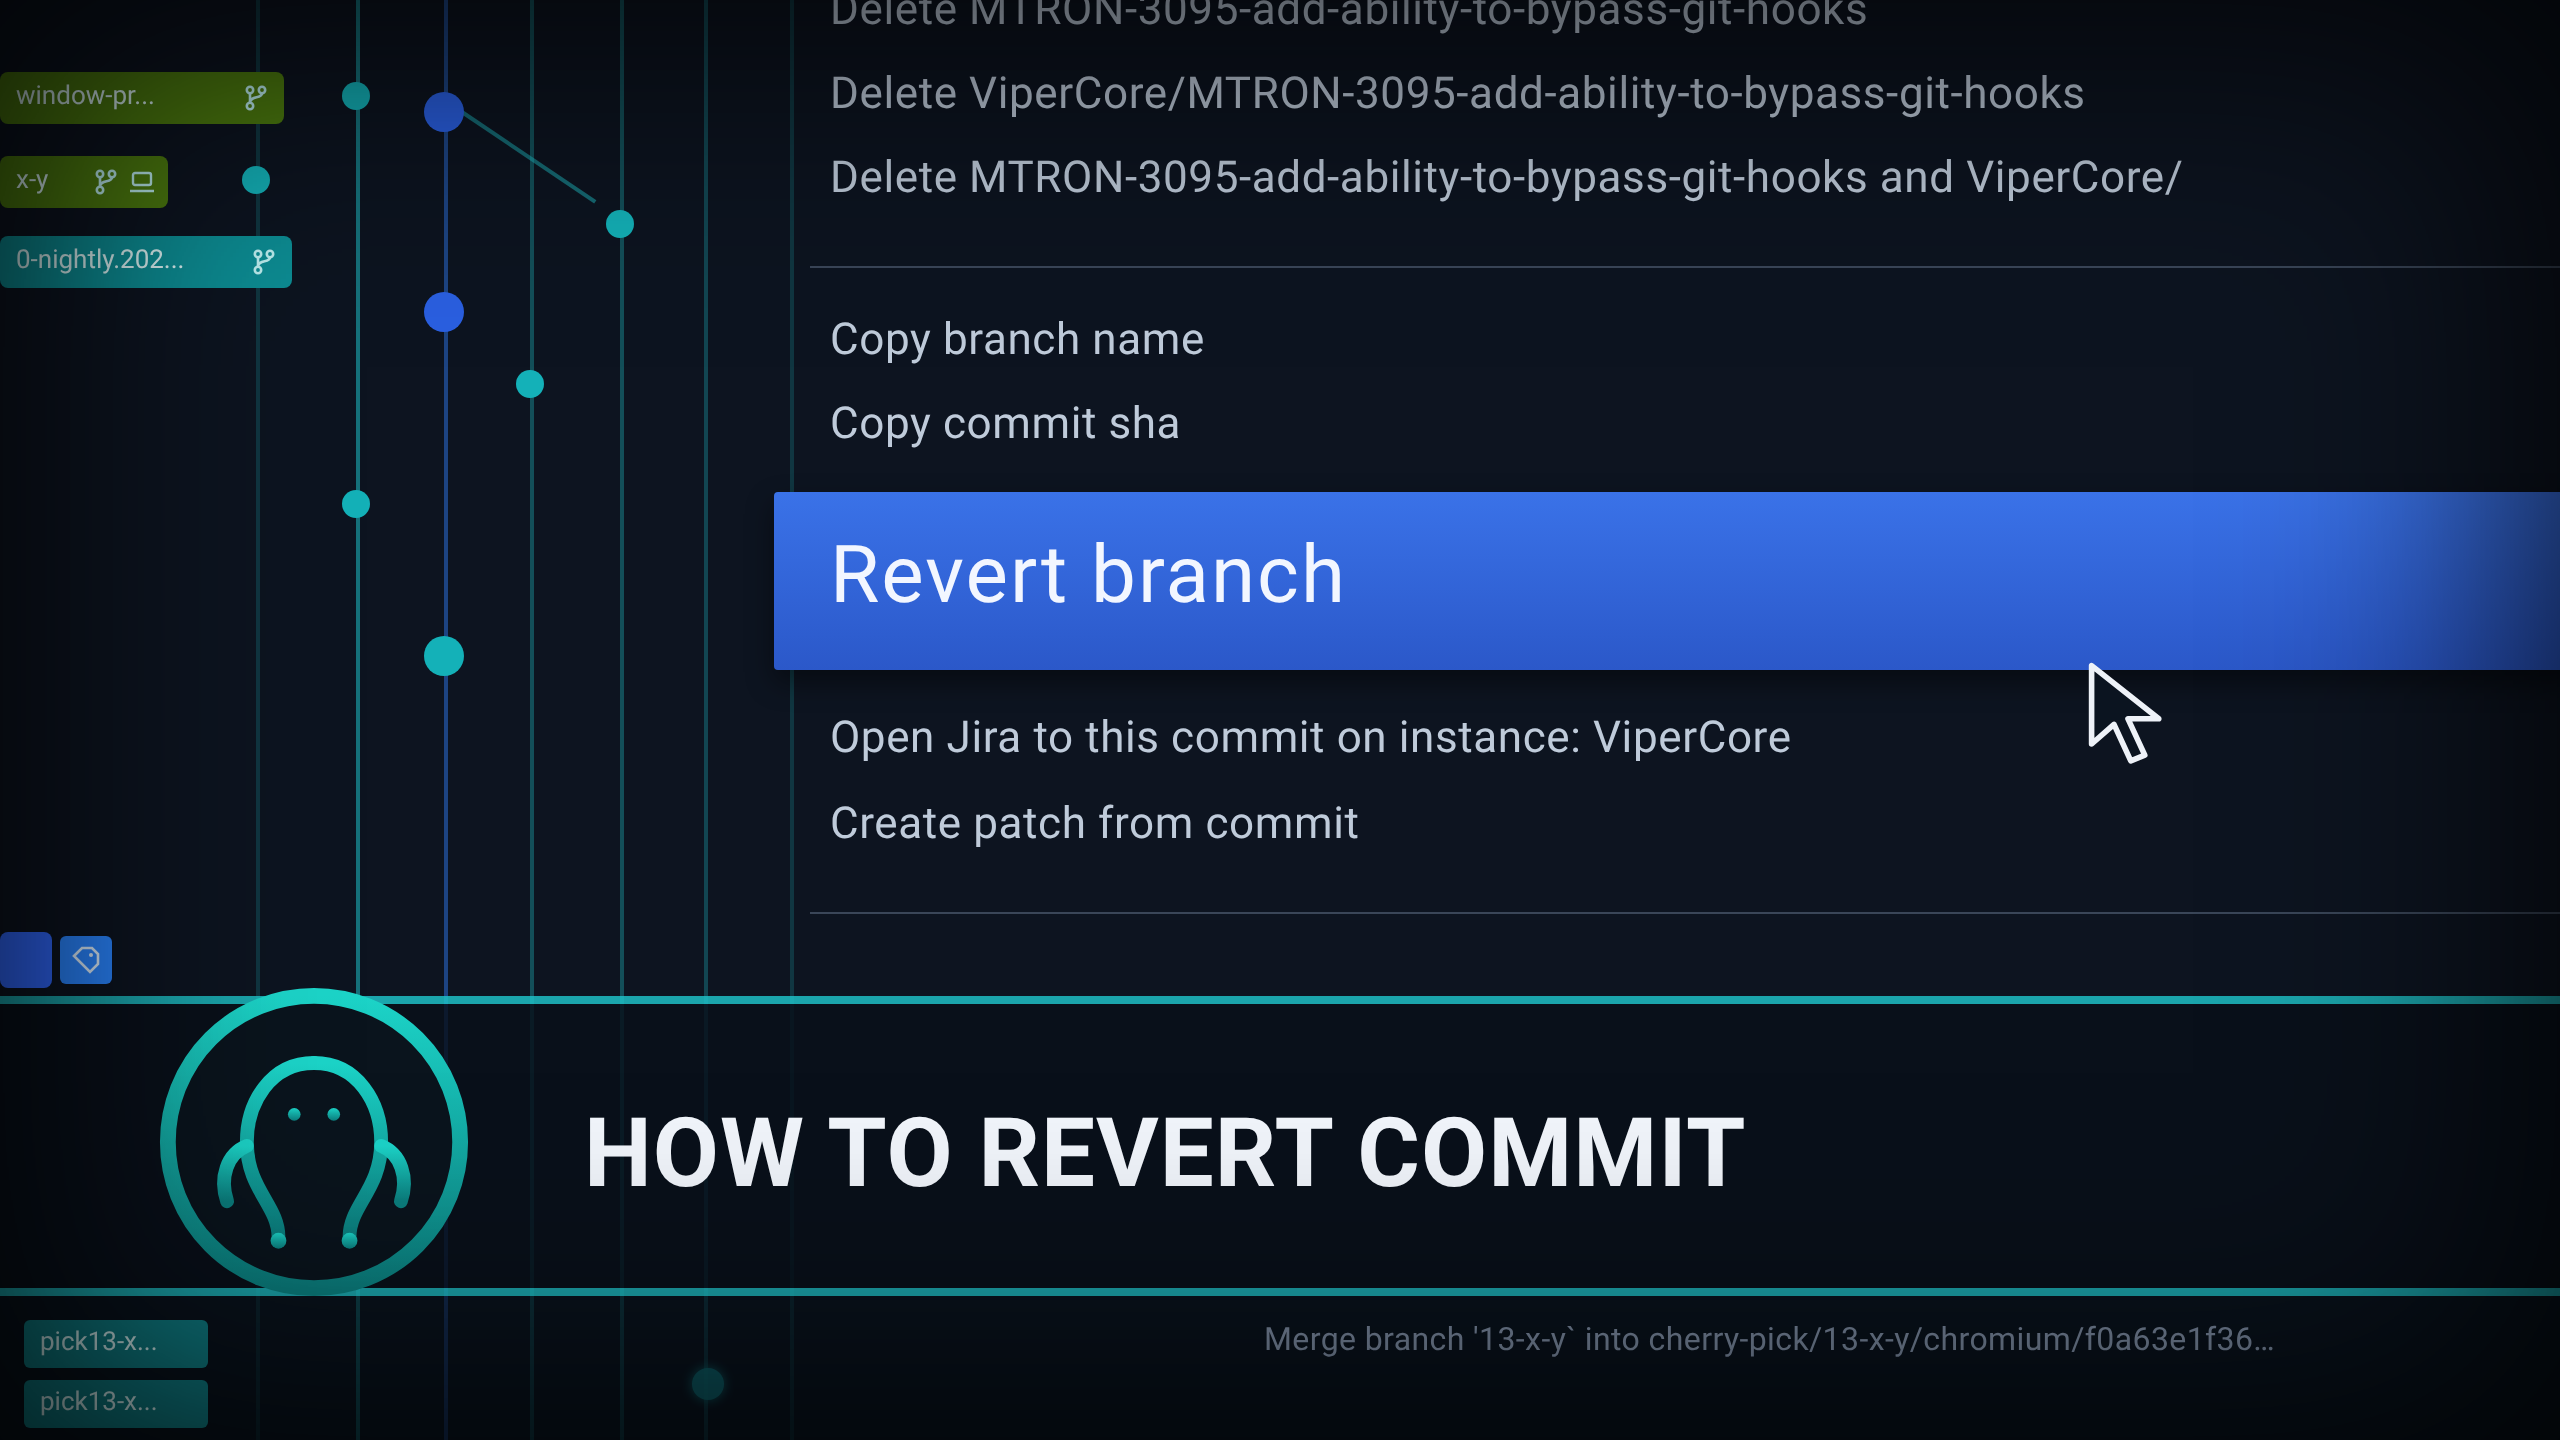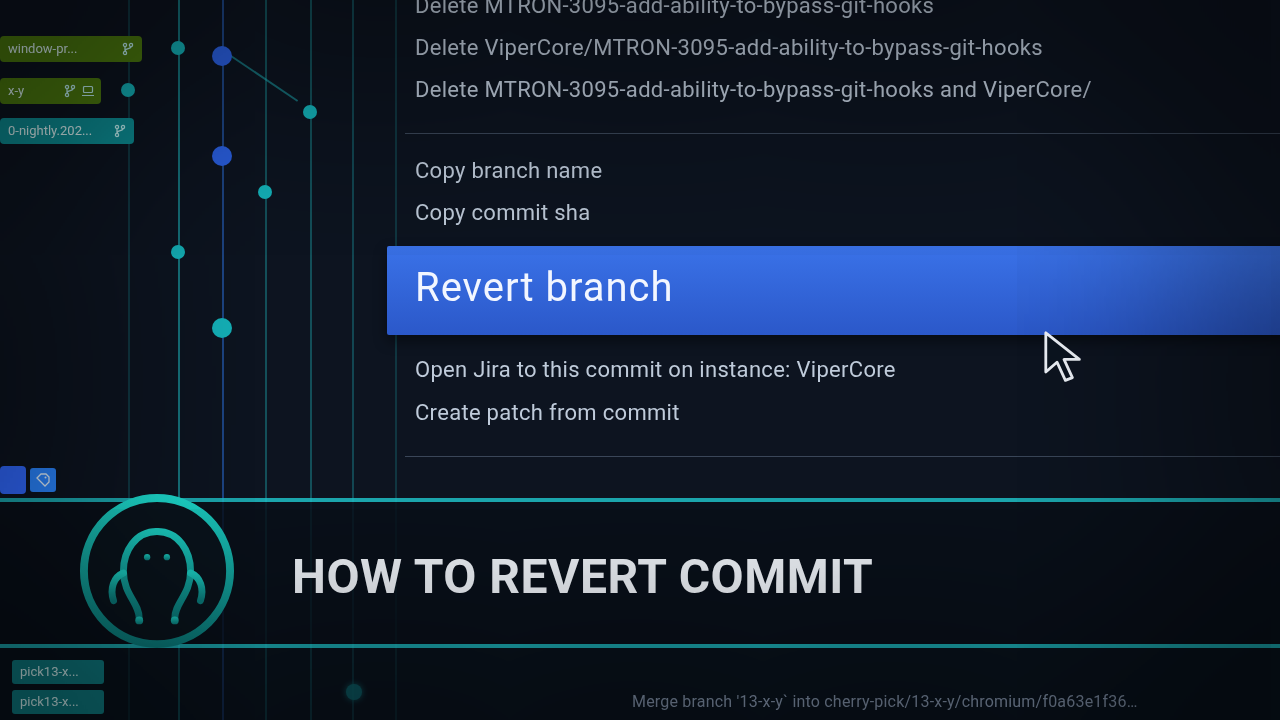--- a/index.html
+++ b/index.html
@@ -165,21 +165,20 @@
     color:#f1f5fb;
     letter-spacing: .5px;
   }
 
   .commit-line {
     position:absolute;
     left: 632px; top: 660px;
     font-size: 16px;
     color:#7b8aa0;
     letter-spacing:.2px;
-    margin-top:32px;
   }
 
   .pick-tag {
     position:absolute; left:12px;
     height:24px;
     border-radius:3px;
     background:#0f7d84;
     color:#d5f3f4;
     font-size:13px;
     line-height:24px;
@@ -222,39 +221,39 @@
   <svg class="branch-ic" width="12" height="14" viewBox="0 0 12 14" style="position:absolute;right:8px">
       <g fill="none" stroke="currentColor" stroke-width="1.3">
         <circle cx="3" cy="3" r="1.6"></circle>
         <circle cx="9" cy="3" r="1.6"></circle>
         <circle cx="3" cy="11" r="1.6"></circle>
         <path d="M3 4.6v4.8M9 4.6c0 3-6 1-6 4.8"></path>
       </g>
     </svg>
 </div>
 
-<div class="tag" style="top:78px;width:101px">
+<div class="tag" style="top:78px;width:84px">
   <span>x-y</span>
   <svg class="branch-ic" width="12" height="14" viewBox="0 0 12 14" style="position:absolute;right:25px">
       <g fill="none" stroke="currentColor" stroke-width="1.3">
         <circle cx="3" cy="3" r="1.6"></circle>
         <circle cx="9" cy="3" r="1.6"></circle>
         <circle cx="3" cy="11" r="1.6"></circle>
         <path d="M3 4.6v4.8M9 4.6c0 3-6 1-6 4.8"></path>
       </g>
     </svg>
   <svg class="laptop-ic" width="14" height="12" viewBox="0 0 14 12" style="position:absolute;right:6px">
       <g fill="none" stroke="currentColor" stroke-width="1.2">
         <rect x="2.5" y="1.5" width="9" height="6" rx="1"></rect>
         <path d="M1 10.5h12"></path>
       </g>
     </svg>
 </div>
 
-<div class="tag tealb" style="top:118px;width:134px">
+<div class="tag tealb" style="top:118px;width:146px">
   <span>0-nightly.202...</span>
   <svg class="branch-ic" width="12" height="14" viewBox="0 0 12 14" style="position:absolute;right:8px">
       <g fill="none" stroke="currentColor" stroke-width="1.3">
         <circle cx="3" cy="3" r="1.6"></circle>
         <circle cx="9" cy="3" r="1.6"></circle>
         <circle cx="3" cy="11" r="1.6"></circle>
         <path d="M3 4.6v4.8M9 4.6c0 3-6 1-6 4.8"></path>
       </g>
     </svg>
 </div>

